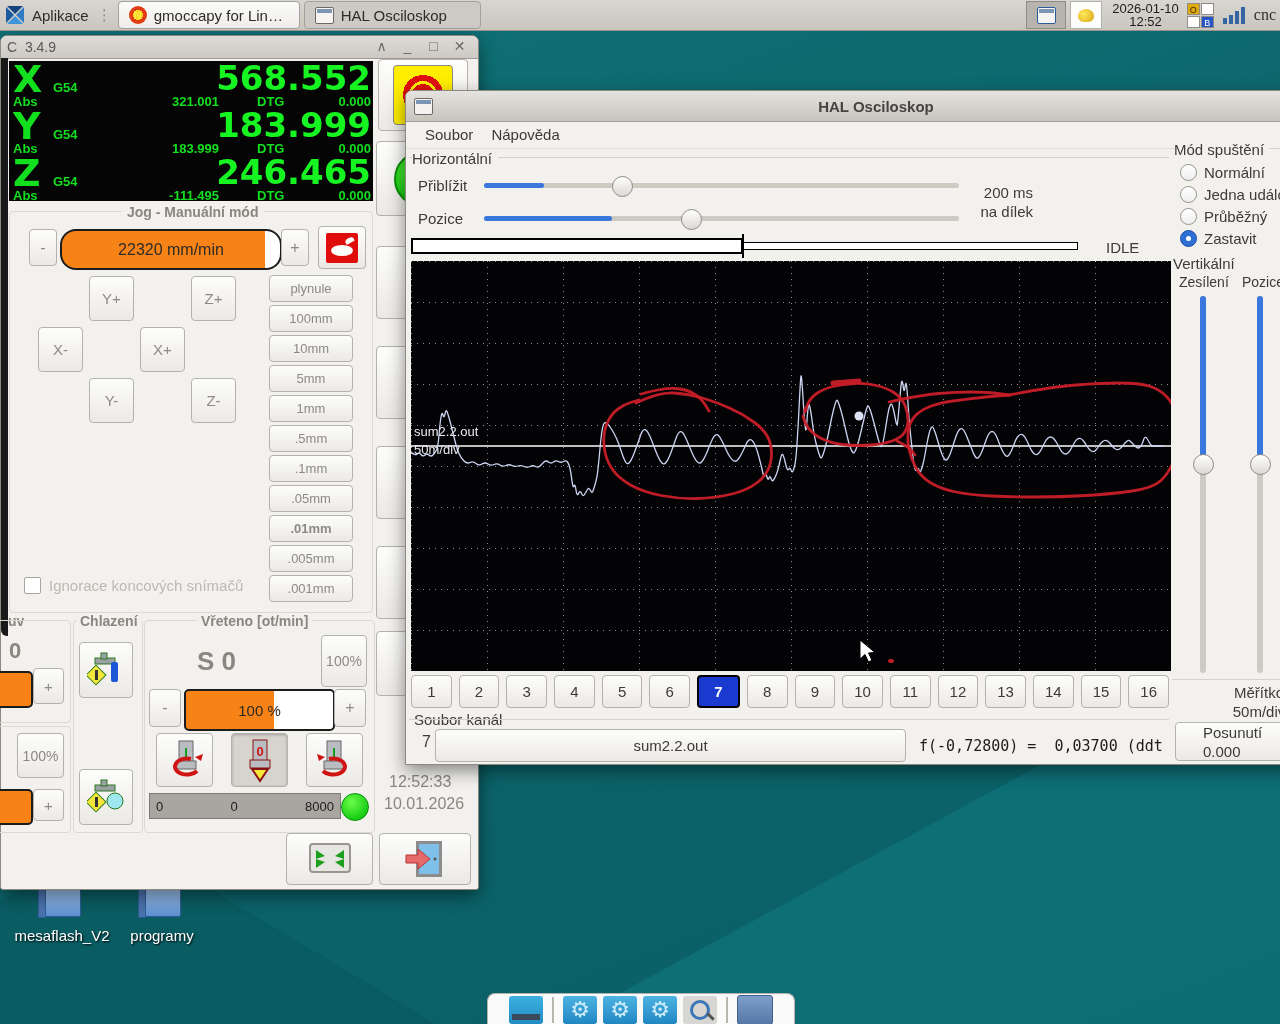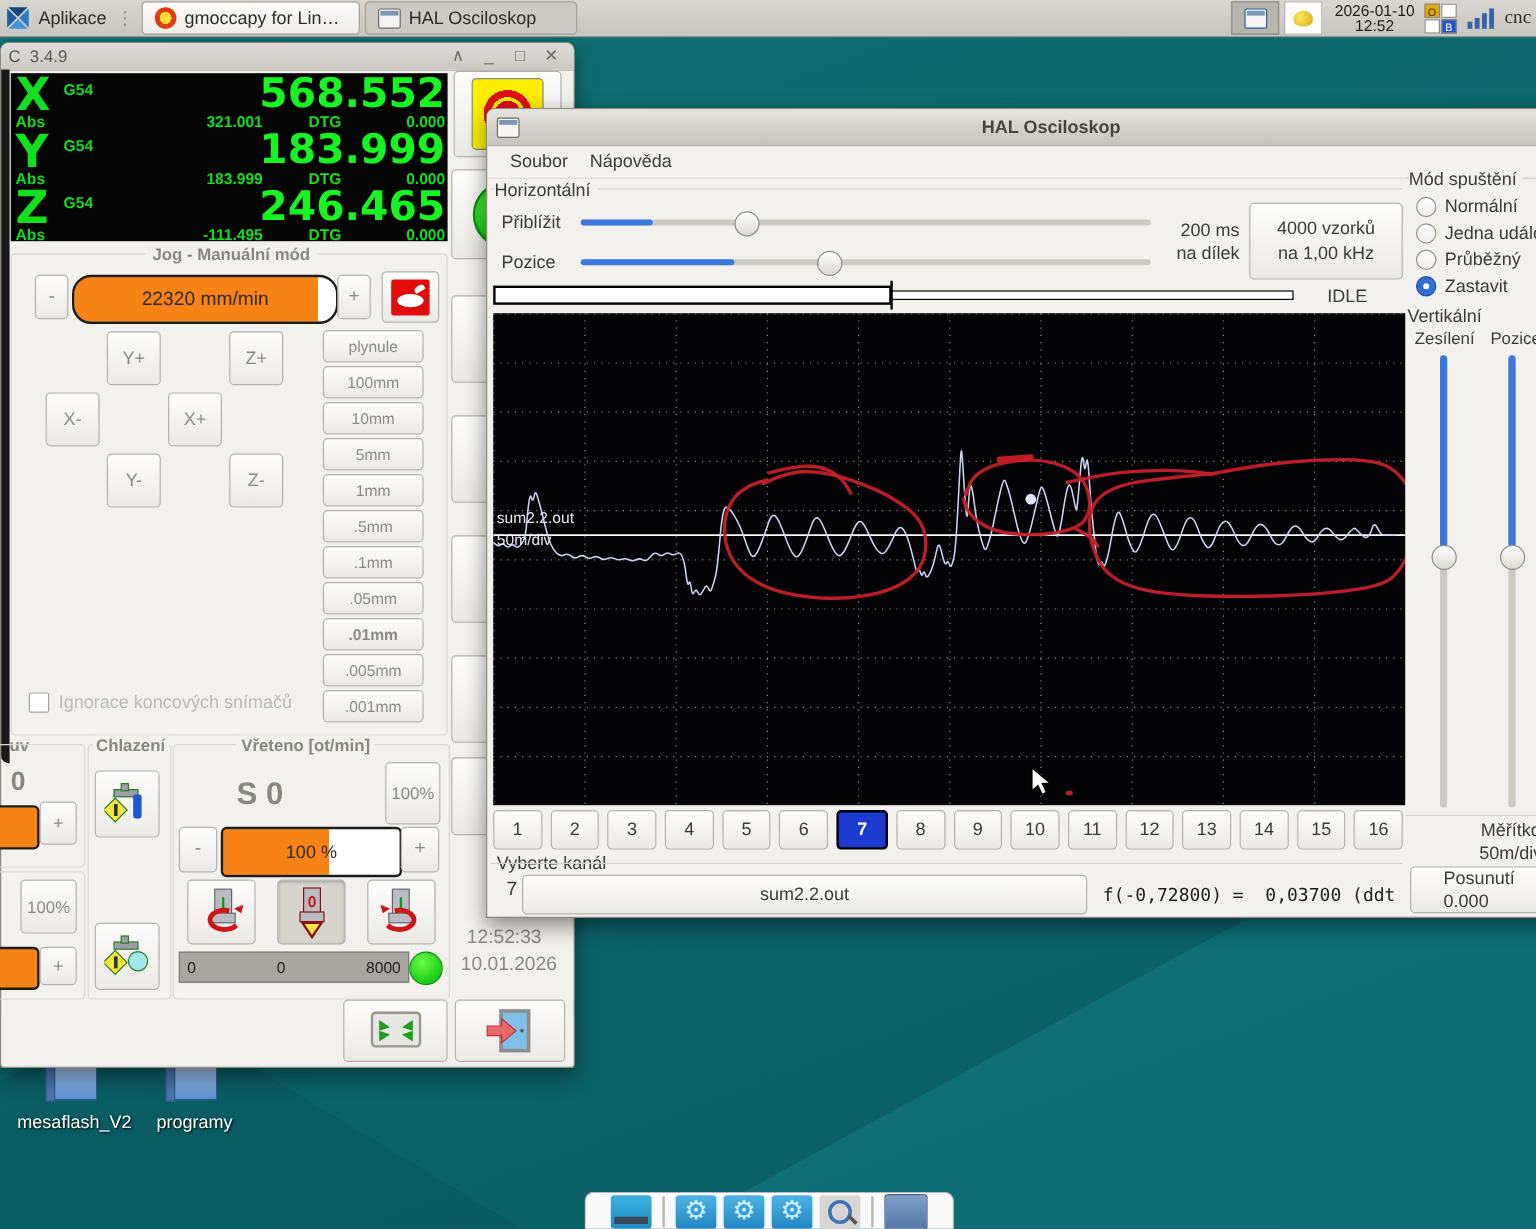--- a/index.html
+++ b/index.html
@@ -24,21 +24,21 @@
   
   .btn{background:linear-gradient(#fdfdfc,#ebe9e5);border:1px solid #b5b1ab;border-radius:4px;display:flex;align-items:center;justify-content:center;color:#8c8a86;box-sizing:border-box;}
   .btn.dark-text{color:#3d3b38;}
   .btn.pressed{background:#d7d4ce;box-shadow:inset 0 1px 3px rgba(0,0,0,.25);}
   .frame-label{position:absolute;font-size:14px;color:#8a8781;background:transparent;white-space:nowrap;}
   .gmframe{position:absolute;border:1px solid #dcd9d4;border-radius:4px;}
   
   #dro{position:absolute;left:8px;top:25px;width:364px;height:140px;background:#050505;color:#12df1e;}
   .dro-row{position:absolute;left:0;width:364px;height:46px;}
   .dro-letter{position:absolute;left:4px;top:-4px;font-size:38px;font-weight:bold;font-family:"DejaVu Sans",sans-serif;}
-  .dro-sys{position:absolute;left:44px;top:6px;font-size:13px;font-weight:bold;}
+  .dro-sys{position:absolute;left:44px;top:19px;font-size:13px;font-weight:bold;}
   .dro-val{position:absolute;right:2px;top:-3px;font-size:34px;font-weight:bold;font-family:"DejaVu Sans",sans-serif;color:#16f522;}
   .dro-sub{position:absolute;left:0;top:33px;width:364px;font-size:13px;font-weight:bold;}
   .dro-sub span{position:absolute;}
   
   #plot{position:absolute;background:#030306;overflow:hidden;}
   .plot-label{position:absolute;color:#e8e8ee;font-size:13px;left:3px;z-index:3;}
   .radio{display:flex;align-items:center;gap:7px;height:22px;font-size:15px;color:#3d3b38;}
   .rb{width:15px;height:15px;border-radius:50%;border:1px solid #96928b;background:linear-gradient(#fff,#eee);flex:none;position:relative;}
   .radio.selected .rb{background:#2d6fd3;border-color:#1d4fa8;}
   .radio.selected .rb::after{content:"";position:absolute;left:5px;top:5px;width:5px;height:5px;border-radius:50%;background:#fff;}
@@ -343,24 +343,20 @@
         <div class="knob" style="left:128px;"></div>
   </div>
   <span class="abs" style="left:12px;top:119px;font-size:15px;color:#3d3b38;">Pozice</span>
   <div class="hslider" style="left:78px;top:125px;width:475px;">
     <div class="fill" style="width:128px;"></div>
         <div class="knob" style="left:197px;"></div>
   </div>
   <div class="abs" style="left:545px;top:92px;width:82px;text-align:right;font-size:15px;color:#3d3b38;line-height:19px;">
     <div>200 ms</div>
         <div>na dílek</div>
-  </div>
-  <div class="abs btn dark-text" style="left:635px;top:78px;width:128px;height:64px;flex-direction:column;font-size:15px;line-height:21px;">
-    <span>4000 vzorků</span>
-    <span>na 1,00 kHz</span>
   </div>
 
   <div class="abs" style="left:5px;top:151px;width:667px;height:8px;border:1px solid #000;background:#fff;box-sizing:border-box;"></div>
   <div class="abs" style="left:5px;top:147px;width:332px;height:16px;border:2px solid #000;background:#fff;box-sizing:border-box;"></div>
   <div class="abs" style="left:336px;top:143px;width:2px;height:24px;background:#000;"></div>
   <span class="abs" style="left:700px;top:148px;font-size:15px;color:#3d3b38;">IDLE</span>
 
   <div id="plot" style="left:5px;top:170px;width:760px;height:410px;">
     <span class="plot-label" style="top:163px;">sum2.2.out</span>
     <span class="plot-label" style="top:181px;">50m/div</span>
@@ -417,21 +413,21 @@
         <button class="btn ch dark-text">9</button>
         <button class="btn ch dark-text">10</button>
         <button class="btn ch dark-text">11</button>
         <button class="btn ch dark-text">12</button>
         <button class="btn ch dark-text">13</button>
         <button class="btn ch dark-text">14</button>
         <button class="btn ch dark-text">15</button>
         <button class="btn ch dark-text">16</button>
       </div>
 
-  <span class="abs" style="left:8px;top:620px;font-size:15px;color:#3d3b38;">Vyberte kanál</span>
+  <span class="abs" style="left:8px;top:620px;font-size:15px;color:#3d3b38;">Soubor kanál</span>
   <div class="abs" style="left:3px;top:628px;width:760px;height:44px;border-top:1px solid #d5d2cd;"></div>
   <span class="abs" style="left:16px;top:642px;font-size:16px;color:#3d3b38;">7</span>
   <div class="abs btn dark-text" style="left:29px;top:638px;width:471px;height:33px;font-size:15px;">
         <span>sum2.2.out</span>
       </div>
   <span class="abs" style="left:513px;top:646px;font-size:15px;font-family:'DejaVu Sans Mono',monospace;color:#1d1c1a;white-space:pre;">f(-0,72800) =  0,03700 (ddt  0,00000)</span>
 
   <div class="abs" style="left:766px;top:57px;width:174px;height:110px;border-top:1px solid #d5d2cd;"></div>
   <span class="abs" style="left:768px;top:50px;font-size:15px;color:#3d3b38;background:#f2f1ee;padding-right:5px;">Mód spuštění</span>
   <div class="abs" style="left:774px;top:70px;width:170px;">

